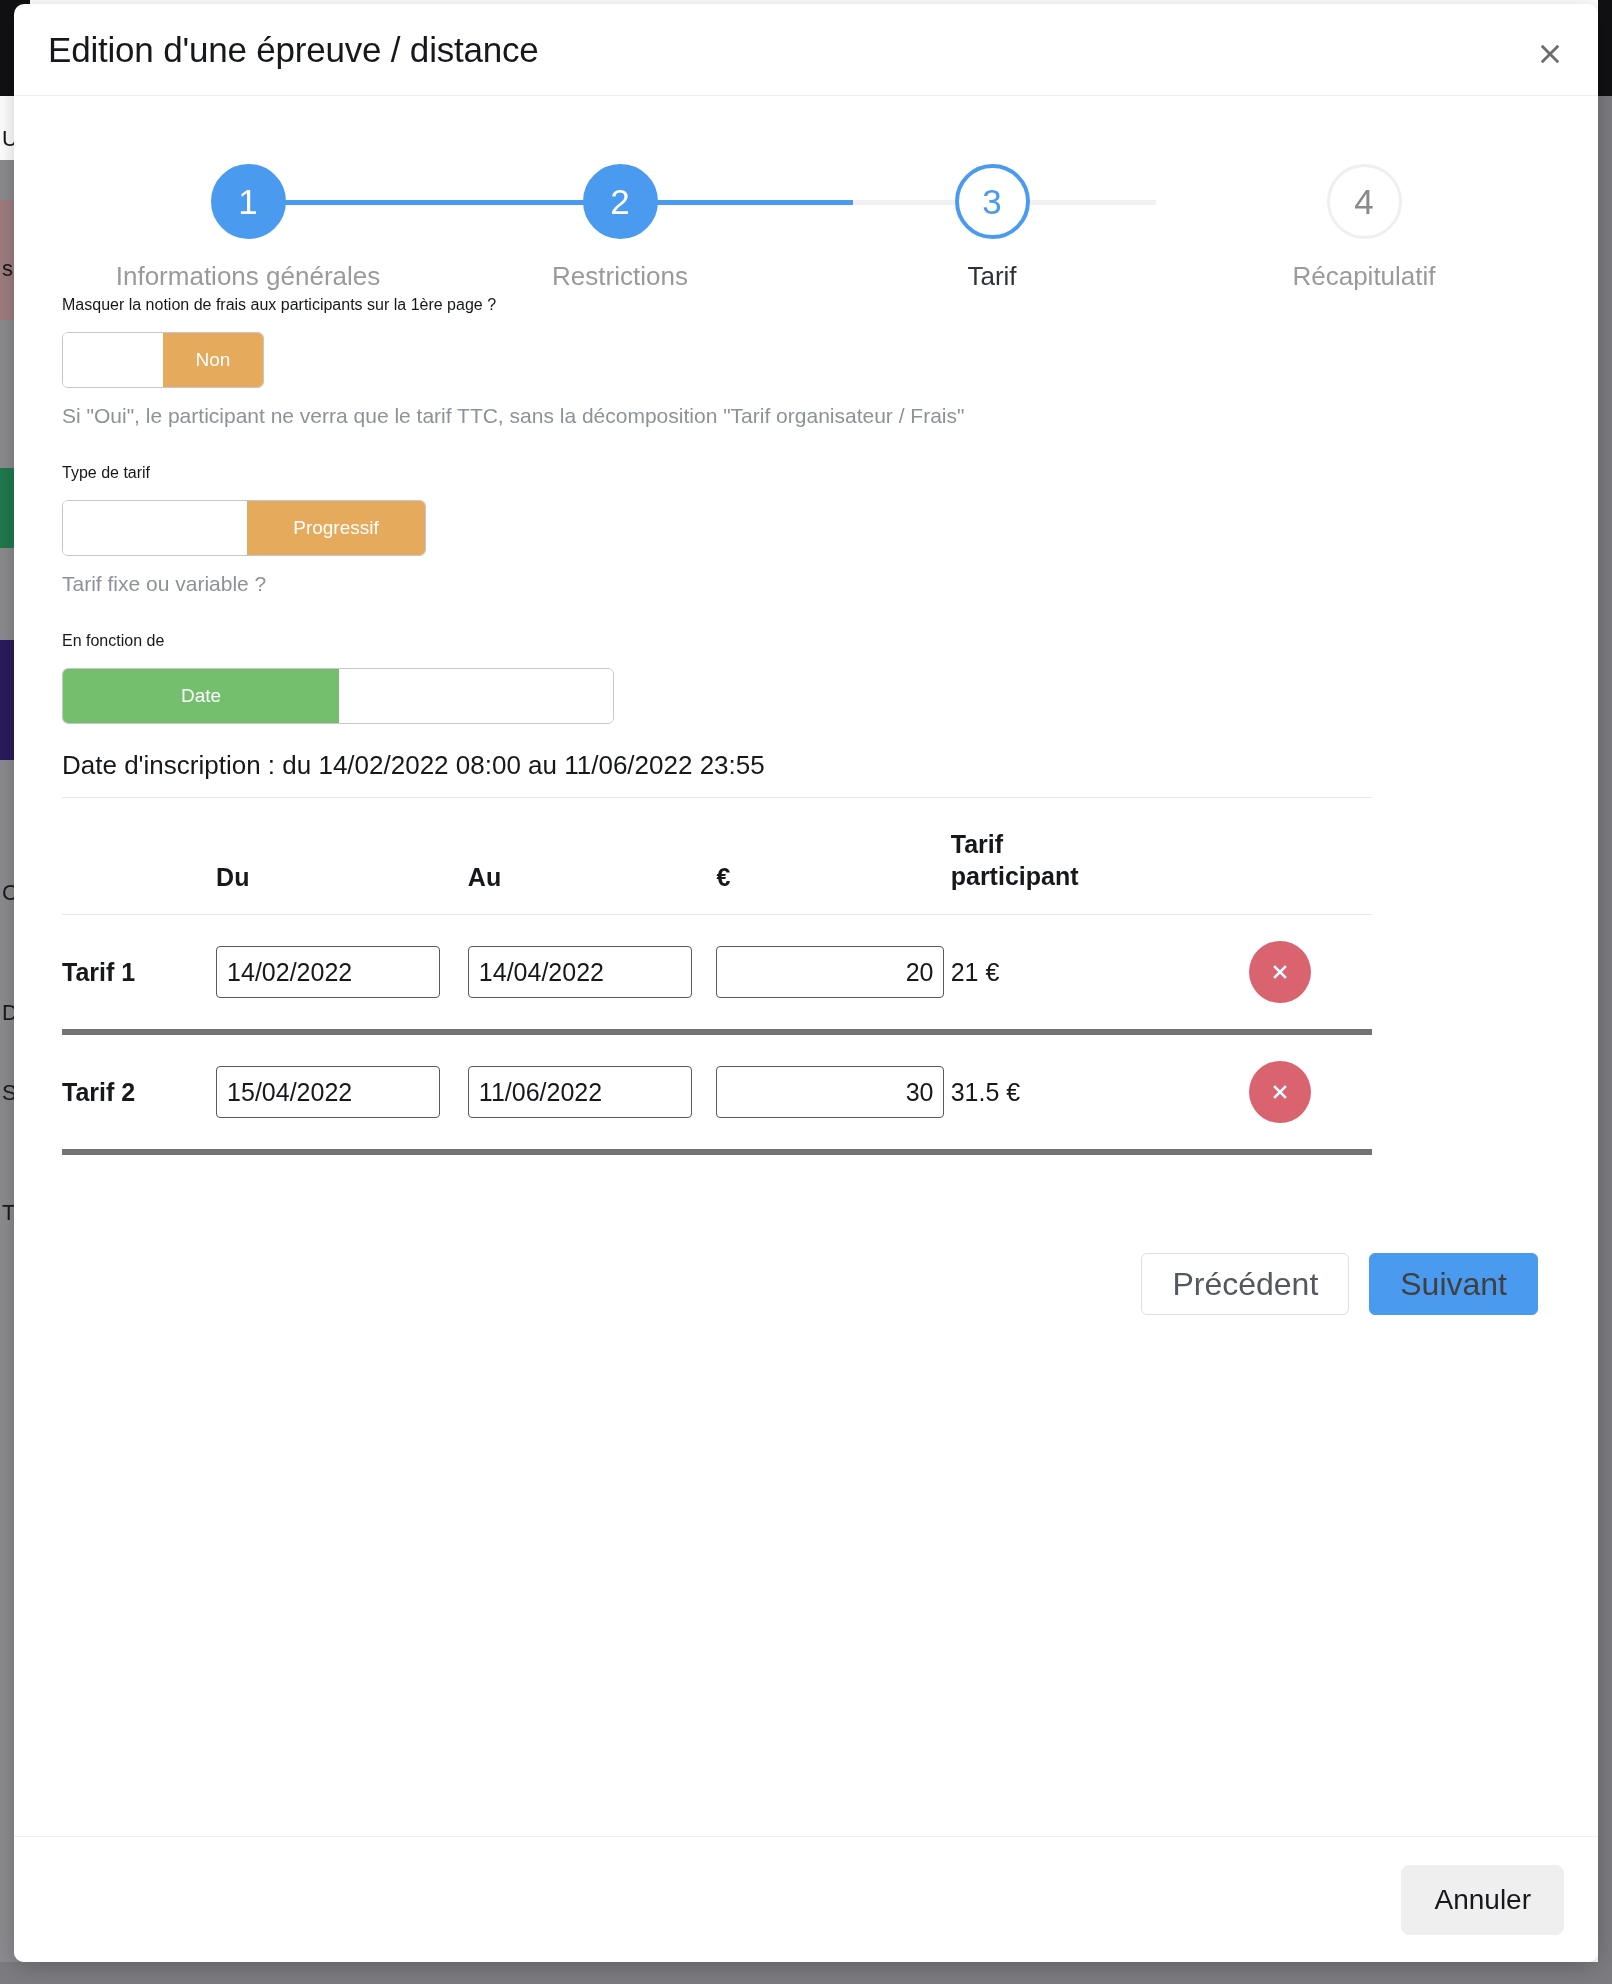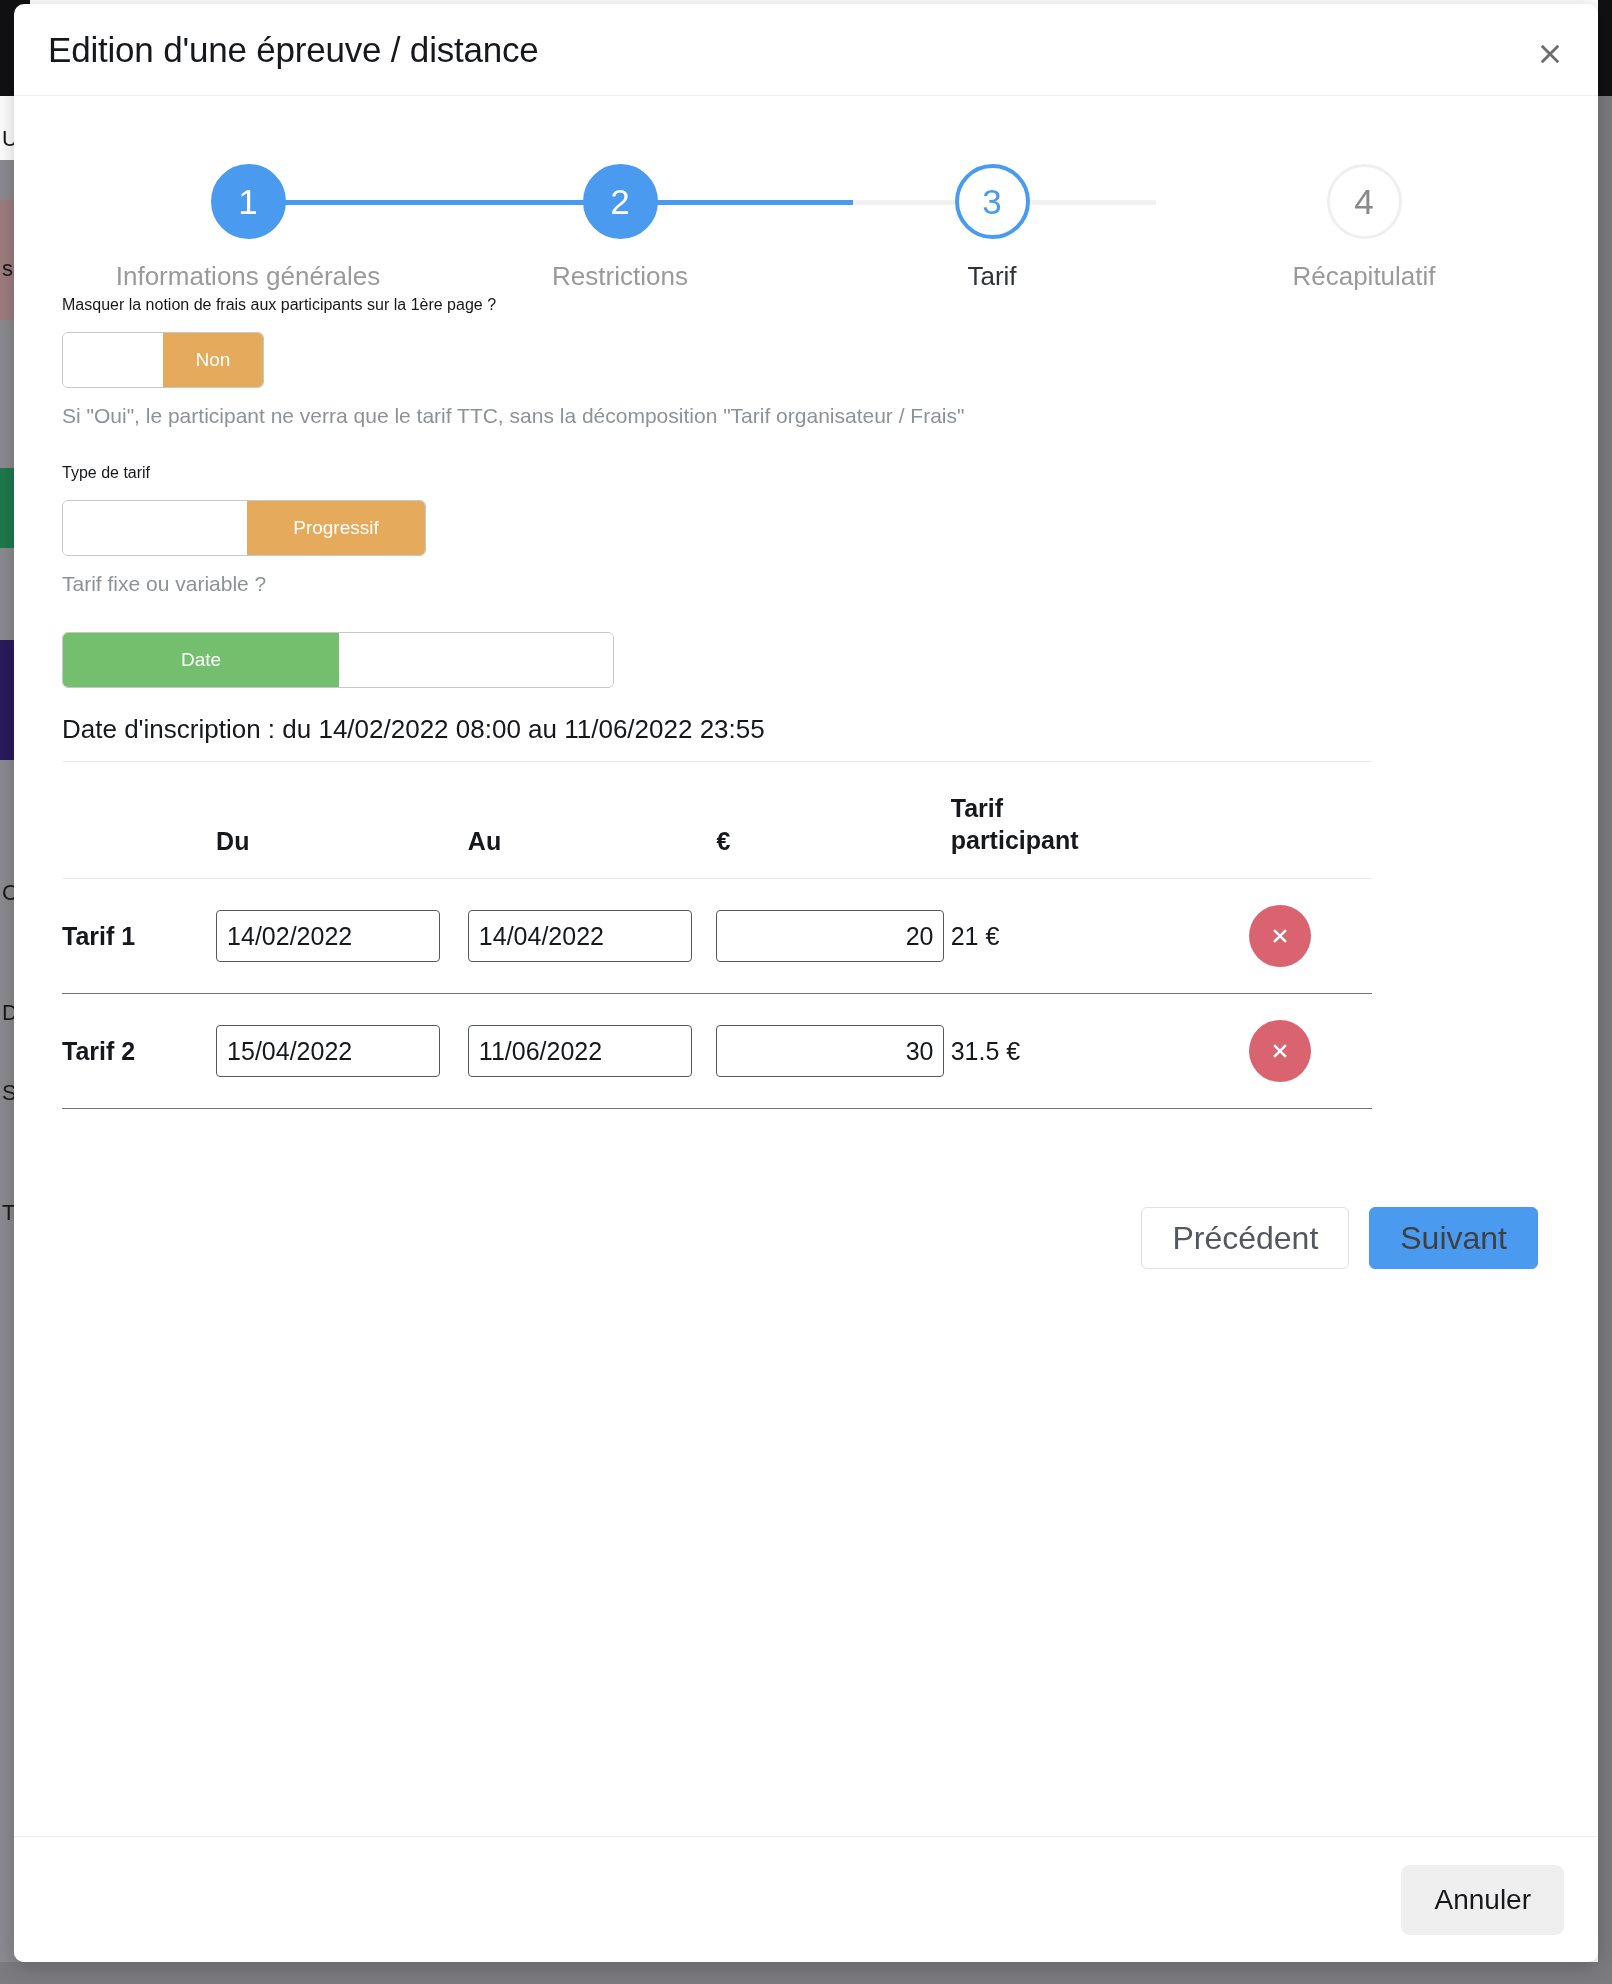--- a/index.html
+++ b/index.html
@@ -228,21 +228,21 @@
   .tarif-table th.col-name { width: 150px; }
   .tarif-table th.col-du   { width: 245px; }
   .tarif-table th.col-au   { width: 242px; }
   .tarif-table th.col-eur  { width: 228px; }
   .tarif-table th.col-part { width: 230px; }
   .tarif-table th.col-act  { width: 180px; }
   .tarif-table th .th-wrap { display: block; max-width: 130px; line-height: 1.28; }
 
   .tarif-table td {
     padding: 26px 0;
-    border-bottom: 1px solid #737373;
+    border-bottom: 6px solid #737373;
     vertical-align: middle;
   }
   .row-name {
     font-size: 25px;
     font-weight: bold;
     color: #16181b;
     padding-left: 28px;
   }
   .cell-input {
     width: 224px;
@@ -427,20 +427,21 @@
       <div class="field-block">
         <div class="field-label">Type de tarif</div>
         <div class="toggle">
           <div class="toggle-seg blank" style="width:184px;"></div>
           <div class="toggle-seg on-orange" style="width:178px;">Progressif</div>
         </div>
         <div class="field-help">Tarif fixe ou variable ?</div>
       </div>
 
       <div class="field-block" style="margin-bottom:26px;">
+        <div class="field-label">En fonction de</div>
         <div class="toggle">
           <div class="toggle-seg on-green" style="width:276px;">Date</div>
           <div class="toggle-seg blank" style="width:274px;"></div>
         </div>
       </div>
 
       <div class="inscription" style="width:1310px;">Date d'inscription : du 14/02/2022 08:00 au 11/06/2022 23:55</div>
 
       <table class="tarif-table" style="width:1310px;">
         <thead>

